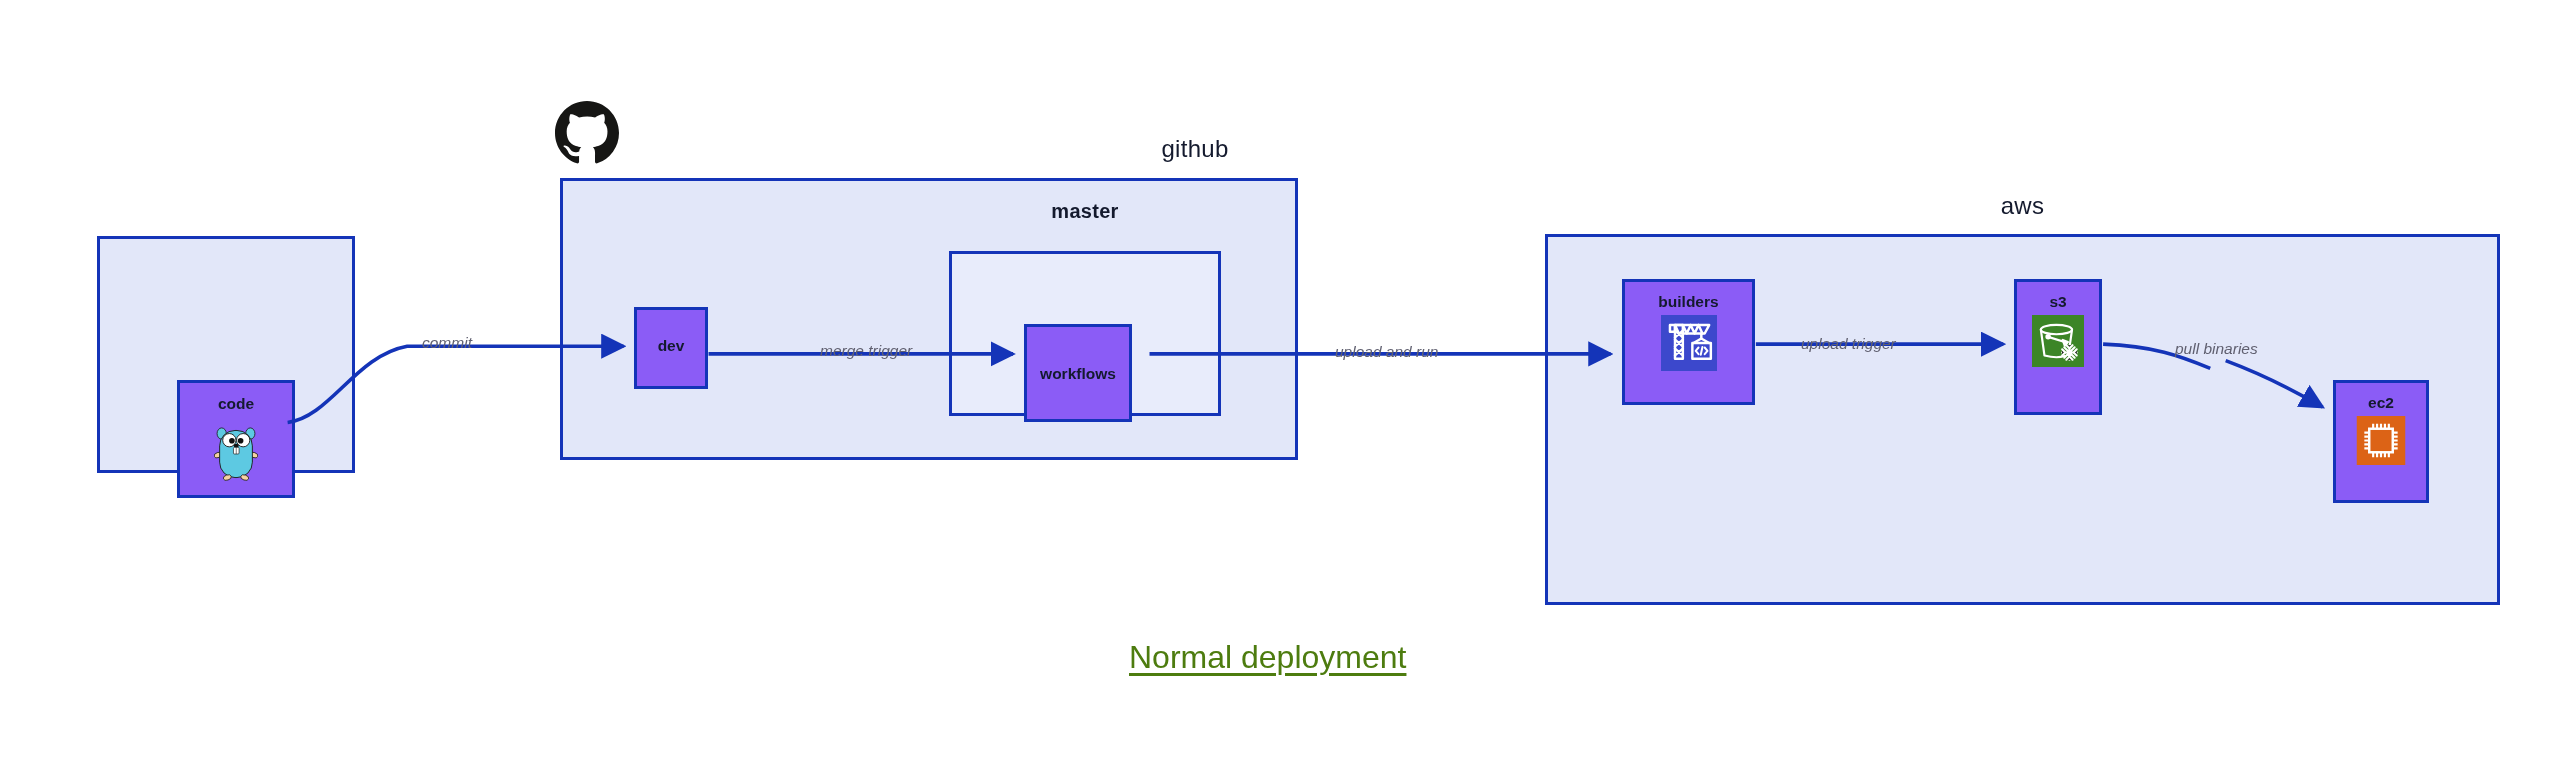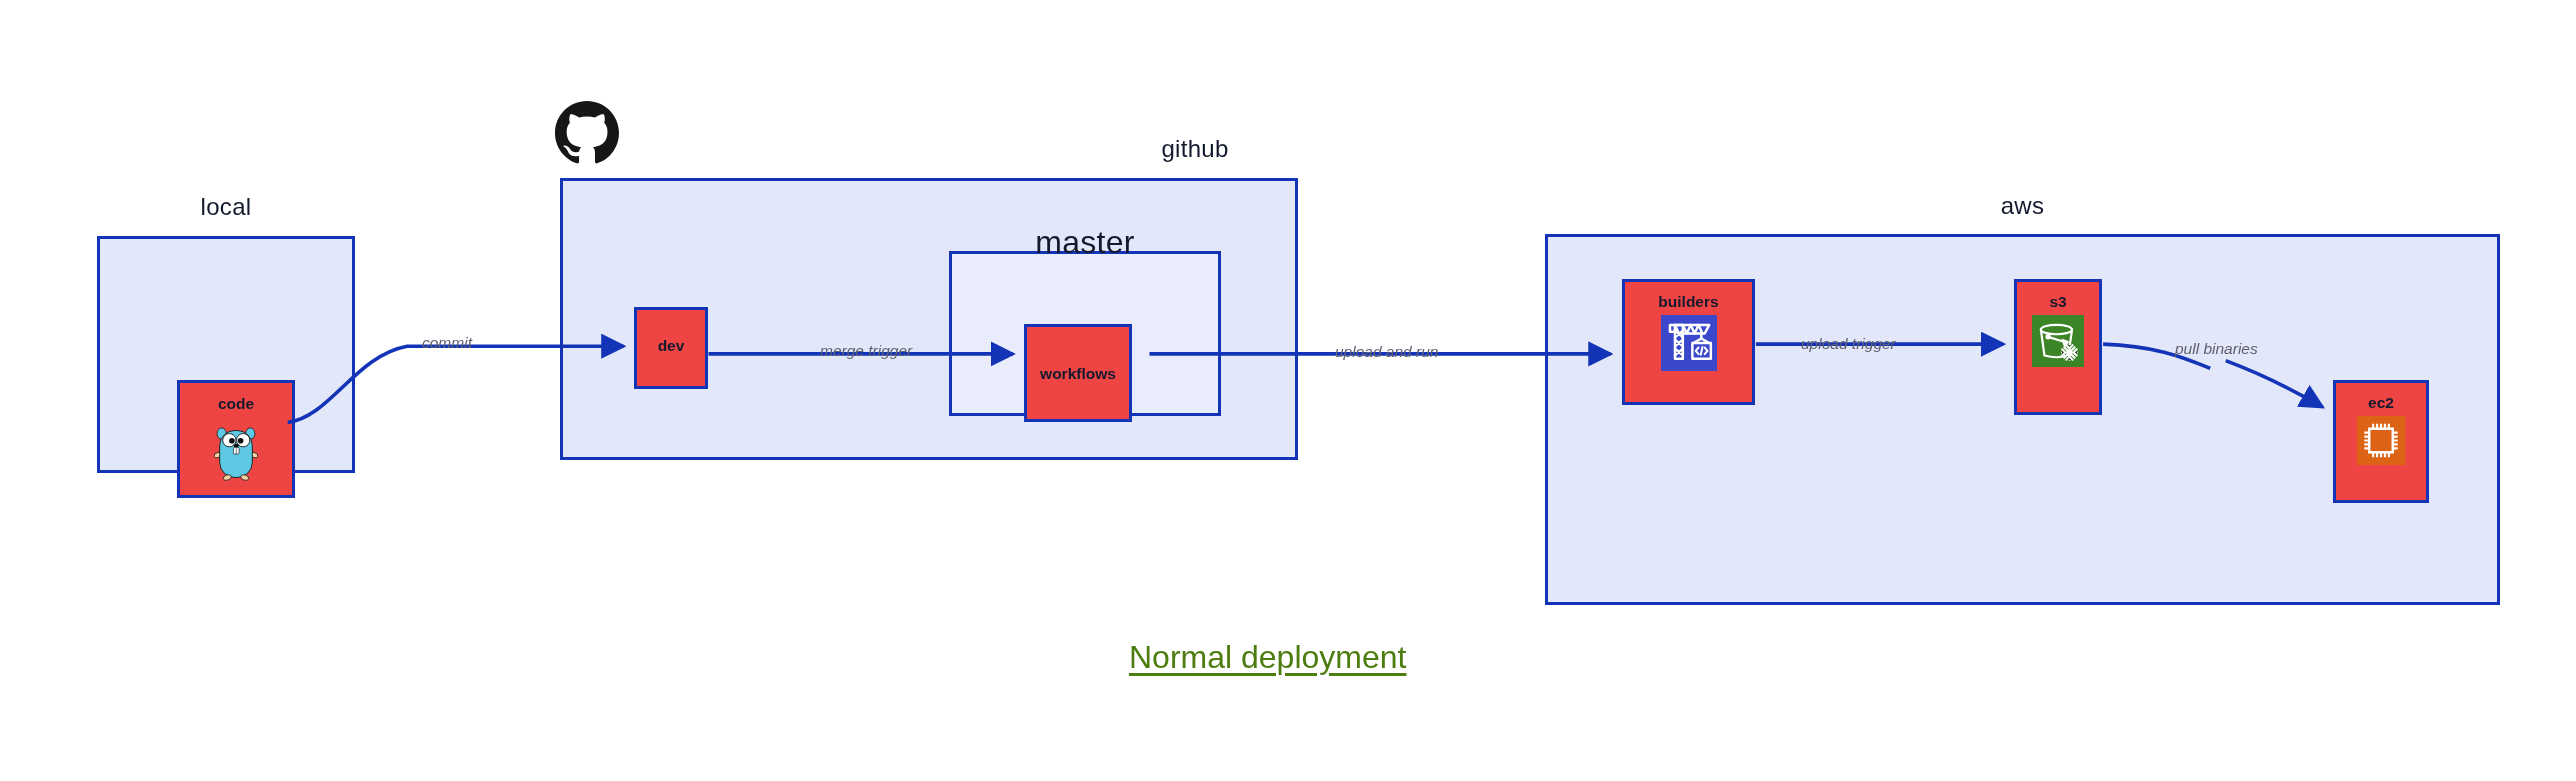--- a/index.html
+++ b/index.html
@@ -43,21 +43,21 @@
   .subgroup {
     position: absolute;
     background: #E8ECFB;
     border: 3.6px solid #1434B8;
     box-sizing: border-box;
   }
 
   
   .node {
     position: absolute;
-    background: #ef4444;
+    background: #8b5cf6;
     border: 3.6px solid #1434B8;
     box-sizing: border-box;
   }
   .node-label {
     position: absolute;
     left: 0; right: 0;
     text-align: center;
     color: #141A2E;
     font-size: 15.5px;
     font-weight: bold;
@@ -103,21 +103,20 @@
   #github-logo {
     position: absolute;
   }
 </style>
 </head>
 <body>
 
 <div id="canvas">
 
   <div class="group" id="group-local" style="left:97px; top:236px; width:258px; height:237px;"></div>
-  <div class="group-title" style="left:97px; top:193px; width:258px;">local</div>
 
   <div class="node" id="node-code" style="left:177px; top:380px; width:118px; height:118px;">
     <div class="node-label" style="top:12.4px;">code</div>
     <div class="node-icon" style="top:40px; width:44px; height:61px;">
       <svg width="44" height="61" viewBox="0 0 86 118" xmlns="http://www.w3.org/2000/svg">
 
         <ellipse cx="15" cy="20" rx="9" ry="11" fill="#5DC9E2" stroke="#1A1A1A" stroke-width="1.6"></ellipse>
         <ellipse cx="71" cy="20" rx="9" ry="11" fill="#5DC9E2" stroke="#1A1A1A" stroke-width="1.6"></ellipse>
 
         <ellipse cx="8" cy="62" rx="8" ry="5" fill="#F6D2A2" stroke="#1A1A1A" stroke-width="1.5" transform="rotate(-20 8 62)"></ellipse>
@@ -153,21 +152,21 @@
         3.07-1.87 3.75-3.65 3.95.29.25.54.73.54 1.48 0 1.07-.01 1.93-.01 2.2 0 .21.15.46.55.38A8.012
         8.012 0 0 0 16 8c0-4.42-3.58-8-8-8z"></path>
     </svg>
   </div>
 
   <div class="node" id="node-dev" style="left:634px; top:307px; width:74px; height:82px;">
     <div class="node-label" style="top:27px;">dev</div>
   </div>
 
   <div class="subgroup" id="subgroup-master" style="left:949px; top:251px; width:272px; height:165px;"></div>
-  <div class="group-title" style="left:949px; top:224px; width:272px; font-size:32px;">master</div>
+  <div class="group-title" style="left:949px; top:200px; width:272px; font-size:20px;font-weight:bold;">master</div>
 
   <div class="node" id="node-workflows" style="left:1024px; top:324px; width:108px; height:98px;">
     <div class="node-label" style="top:38px;">workflows</div>
   </div>
 
   <div class="group" id="group-aws" style="left:1545px; top:234px; width:955px; height:371px;"></div>
   <div class="group-title" style="left:1545px; top:192px; width:955px;">aws</div>
 
   <div class="node" id="node-builders" style="left:1622px; top:279px; width:133px; height:126px;">
     <div class="node-label" style="top:11.3px;">builders</div>

